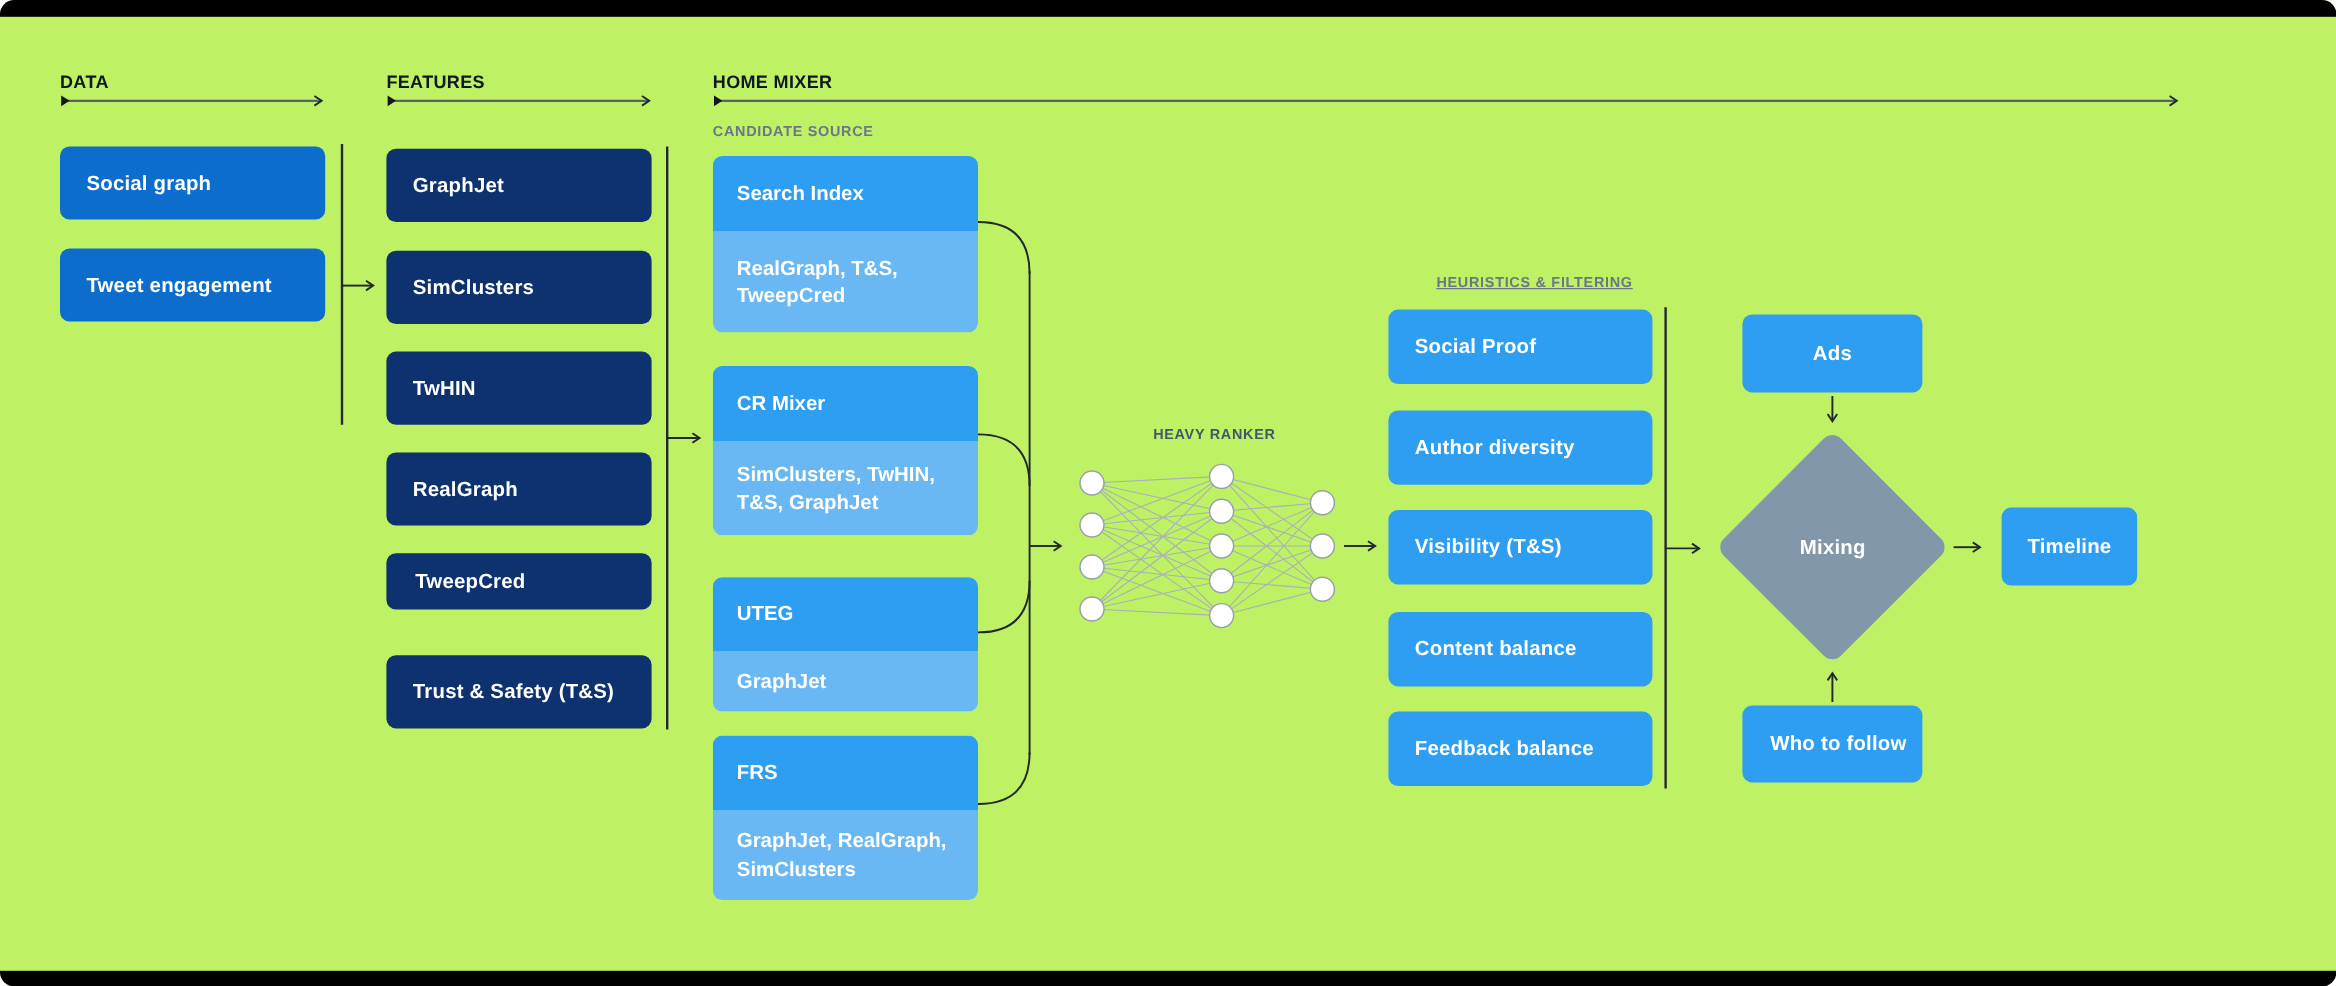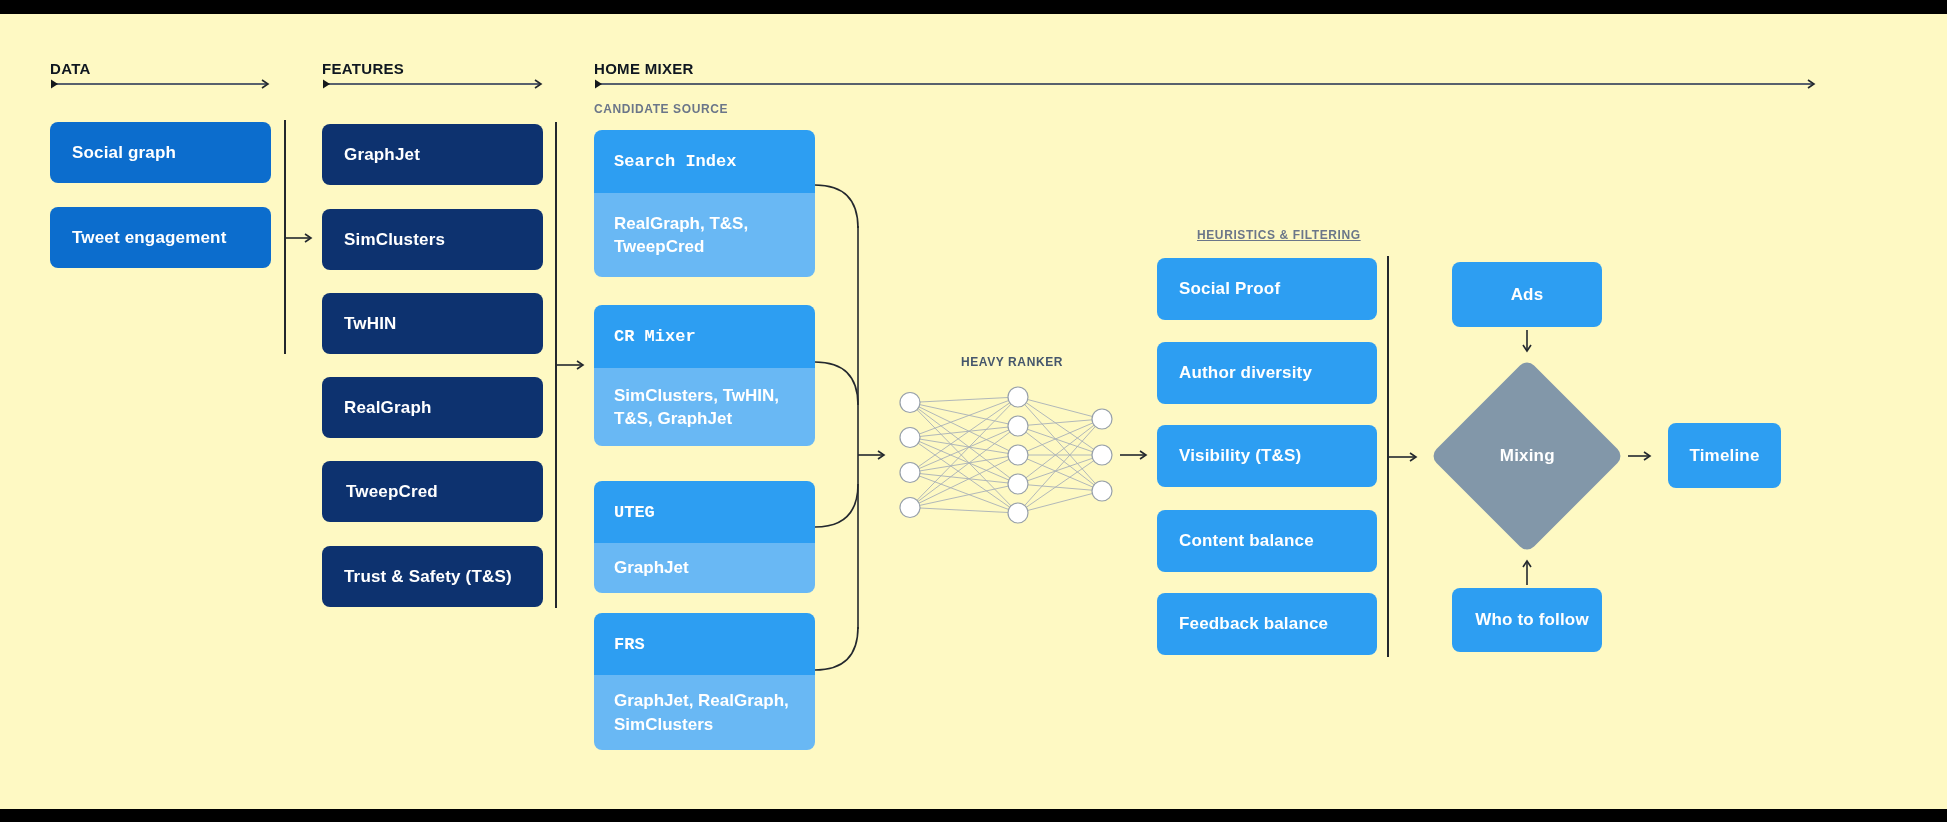--- a/index.html
+++ b/index.html
@@ -1,19 +1,20 @@
 <!DOCTYPE html>
 <html style="--bar: #000000; --data_blue: #0c6dcd; --features_navy: #0d326f; --bright_blue: #2d9ef2; --light_blue: #69b8f4; --mix_gray: #8297a9; --hdr_text: #0f1720; --sub_text: #6b7689; --ranker_text: #45566c;"><head>
 <meta charset="utf-8">
 <title>Diagram</title>
 <style>
   html,body{margin:0;padding:0;background:#ffffff;}
   .canvas{
-    position:relative;width:1947px;height:822px;background:#fef9c3;overflow:hidden;
+    position:relative;width:1947px;height:822px;background:#bef264;overflow:hidden;
     font-family:"Liberation Sans","DejaVu Sans",sans-serif;
+    border-radius:12px;
   }
   .bar{position:absolute;left:0;width:1947px;background:var(--bar,#000);}
   .hdr{
     position:absolute;font-size:15px;font-weight:700;color:var(--hdr_text,#0f1720);
     letter-spacing:.02em;white-space:nowrap;
   }
   .subhdr{
     position:absolute;font-size:12px;font-weight:600;color:var(--sub_text,#6b7689);
     letter-spacing:.05em;white-space:nowrap;
   }
@@ -26,21 +27,21 @@
   .box.center{justify-content:center;padding:0;text-align:center;}
   .blue{background:var(--data_blue,#0c6dcd);}
   .navy{background:var(--features_navy,#0d326f);}
   .bright{background:var(--bright_blue,#2d9ef2);}
   .cand{
     position:absolute;width:221px;border-radius:8px;overflow:hidden;
     display:flex;flex-direction:column;
   }
   .cmain{
     background:var(--bright_blue,#2d9ef2);display:flex;align-items:center;
-    padding:0 20px;color:#fff;font-size:17px;font-weight:600;box-sizing:border-box;white-space:nowrap;font-family:Liberation Mono, monospace;
+    padding:0 20px;color:#fff;font-size:17px;font-weight:600;box-sizing:border-box;white-space:nowrap;
   }
   .csub{
     background:var(--light_blue,#69b8f4);display:flex;align-items:center;
     padding:2px 20px;color:#fff;font-size:17px;font-weight:600;line-height:1.38;box-sizing:border-box;
   }
   .diamond{
     position:absolute;width:138px;height:138px;background:var(--mix_gray,#8297a9);
     border-radius:10px;transform:rotate(45deg);display:flex;align-items:center;justify-content:center;
   }
   .diamond .dlabel{
@@ -152,21 +153,21 @@
   <div class="subhdr" style="left:1197px;top:228px;text-decoration:underline;">HEURISTICS &amp; FILTERING</div>
   <div class="subhdr ranker" style="left:947px;top:355px;width:130px;text-align:center;">HEAVY RANKER</div>
 
   <div class="box blue" style="left:50px;top:122px;width:221px;height:61px;">Social graph</div>
   <div class="box blue" style="left:50px;top:207px;width:221px;height:61px;">Tweet engagement</div>
 
   <div class="box navy" style="left:322px;top:124px;width:221px;height:61px;">GraphJet</div>
   <div class="box navy" style="left:322px;top:209px;width:221px;height:61px;">SimClusters</div>
   <div class="box navy" style="left:322px;top:293px;width:221px;height:61px;">TwHIN</div>
   <div class="box navy" style="left:322px;top:377px;width:221px;height:61px;">RealGraph</div>
-  <div class="box navy" style="left:322px;top:461px;width:221px;height:61px;padding-left:24px;">TweepCred</div>
+  <div class="box navy" style="left:322px;top:461px;width:221px;height:47px;padding-left:24px;">TweepCred</div>
   <div class="box navy" style="left:322px;top:546px;width:221px;height:61px;">Trust &amp; Safety (T&amp;S)</div>
 
   <div class="cand" style="left:594px;top:130px;">
     <div class="cmain" style="height:63px;">
       <span>Search Index</span>
     </div>
     <div class="csub" style="height:84px;">
       <span>RealGraph, T&amp;S, TweepCred</span>
     </div>
   </div>

